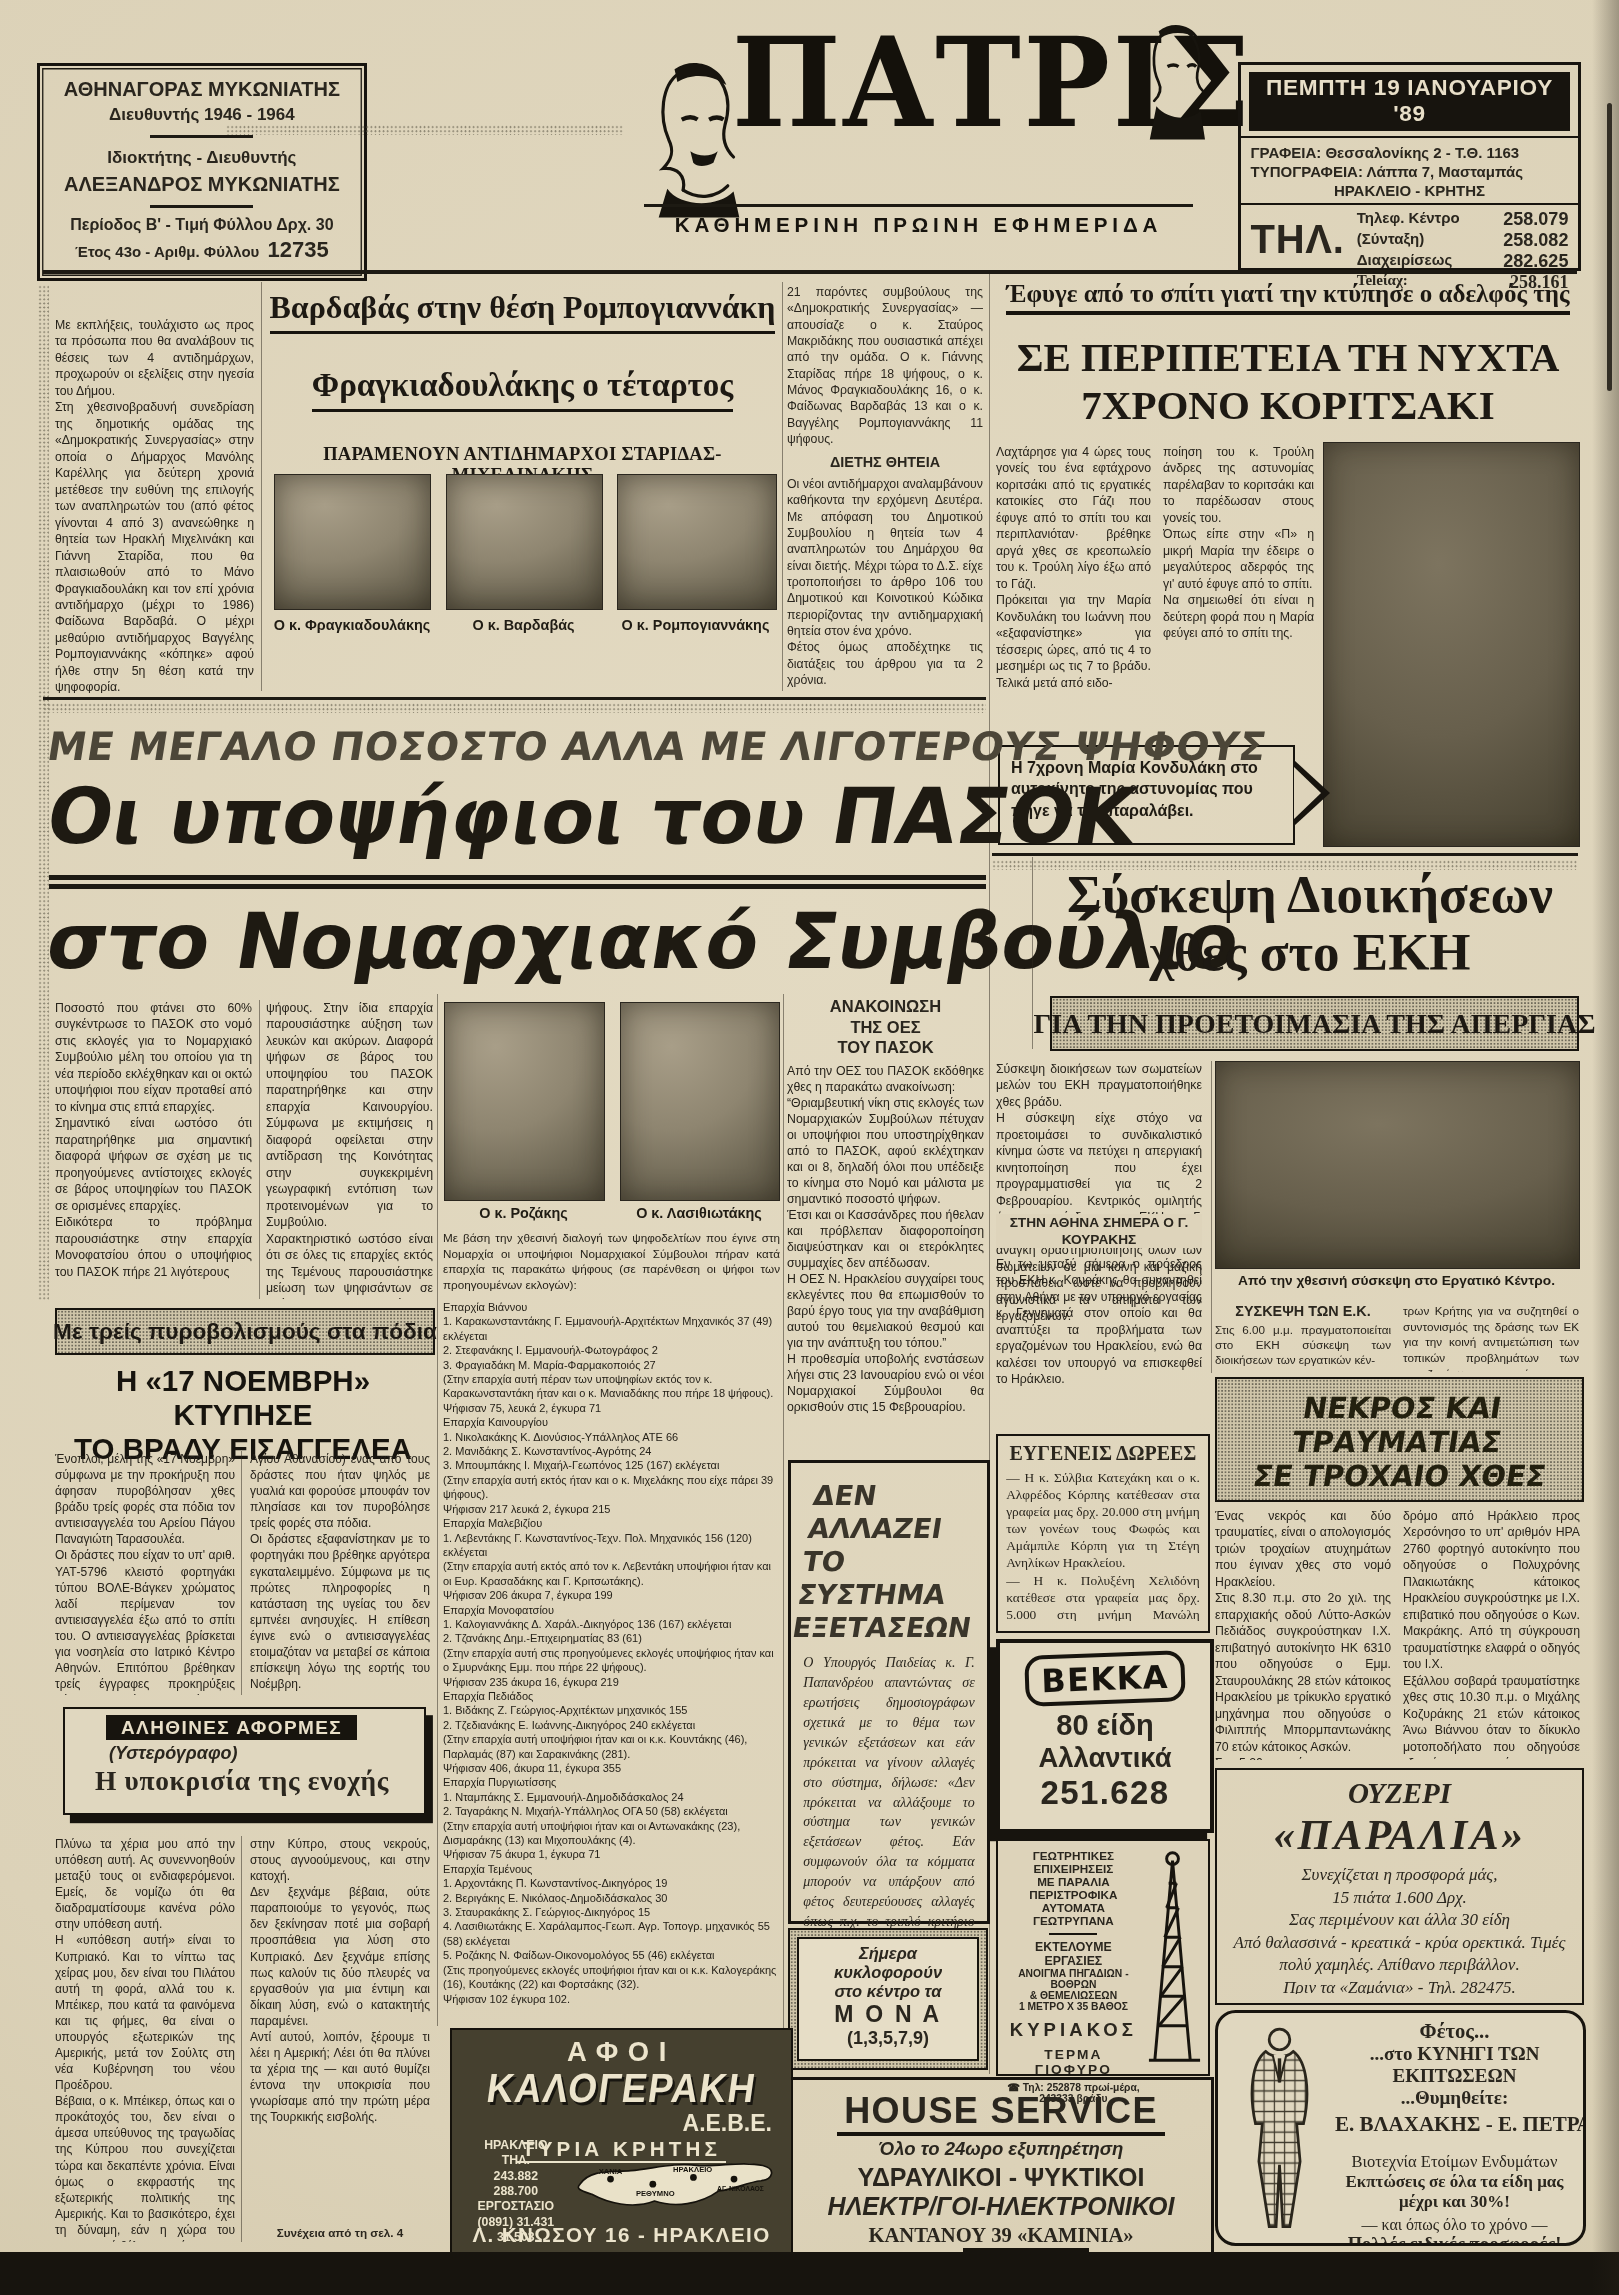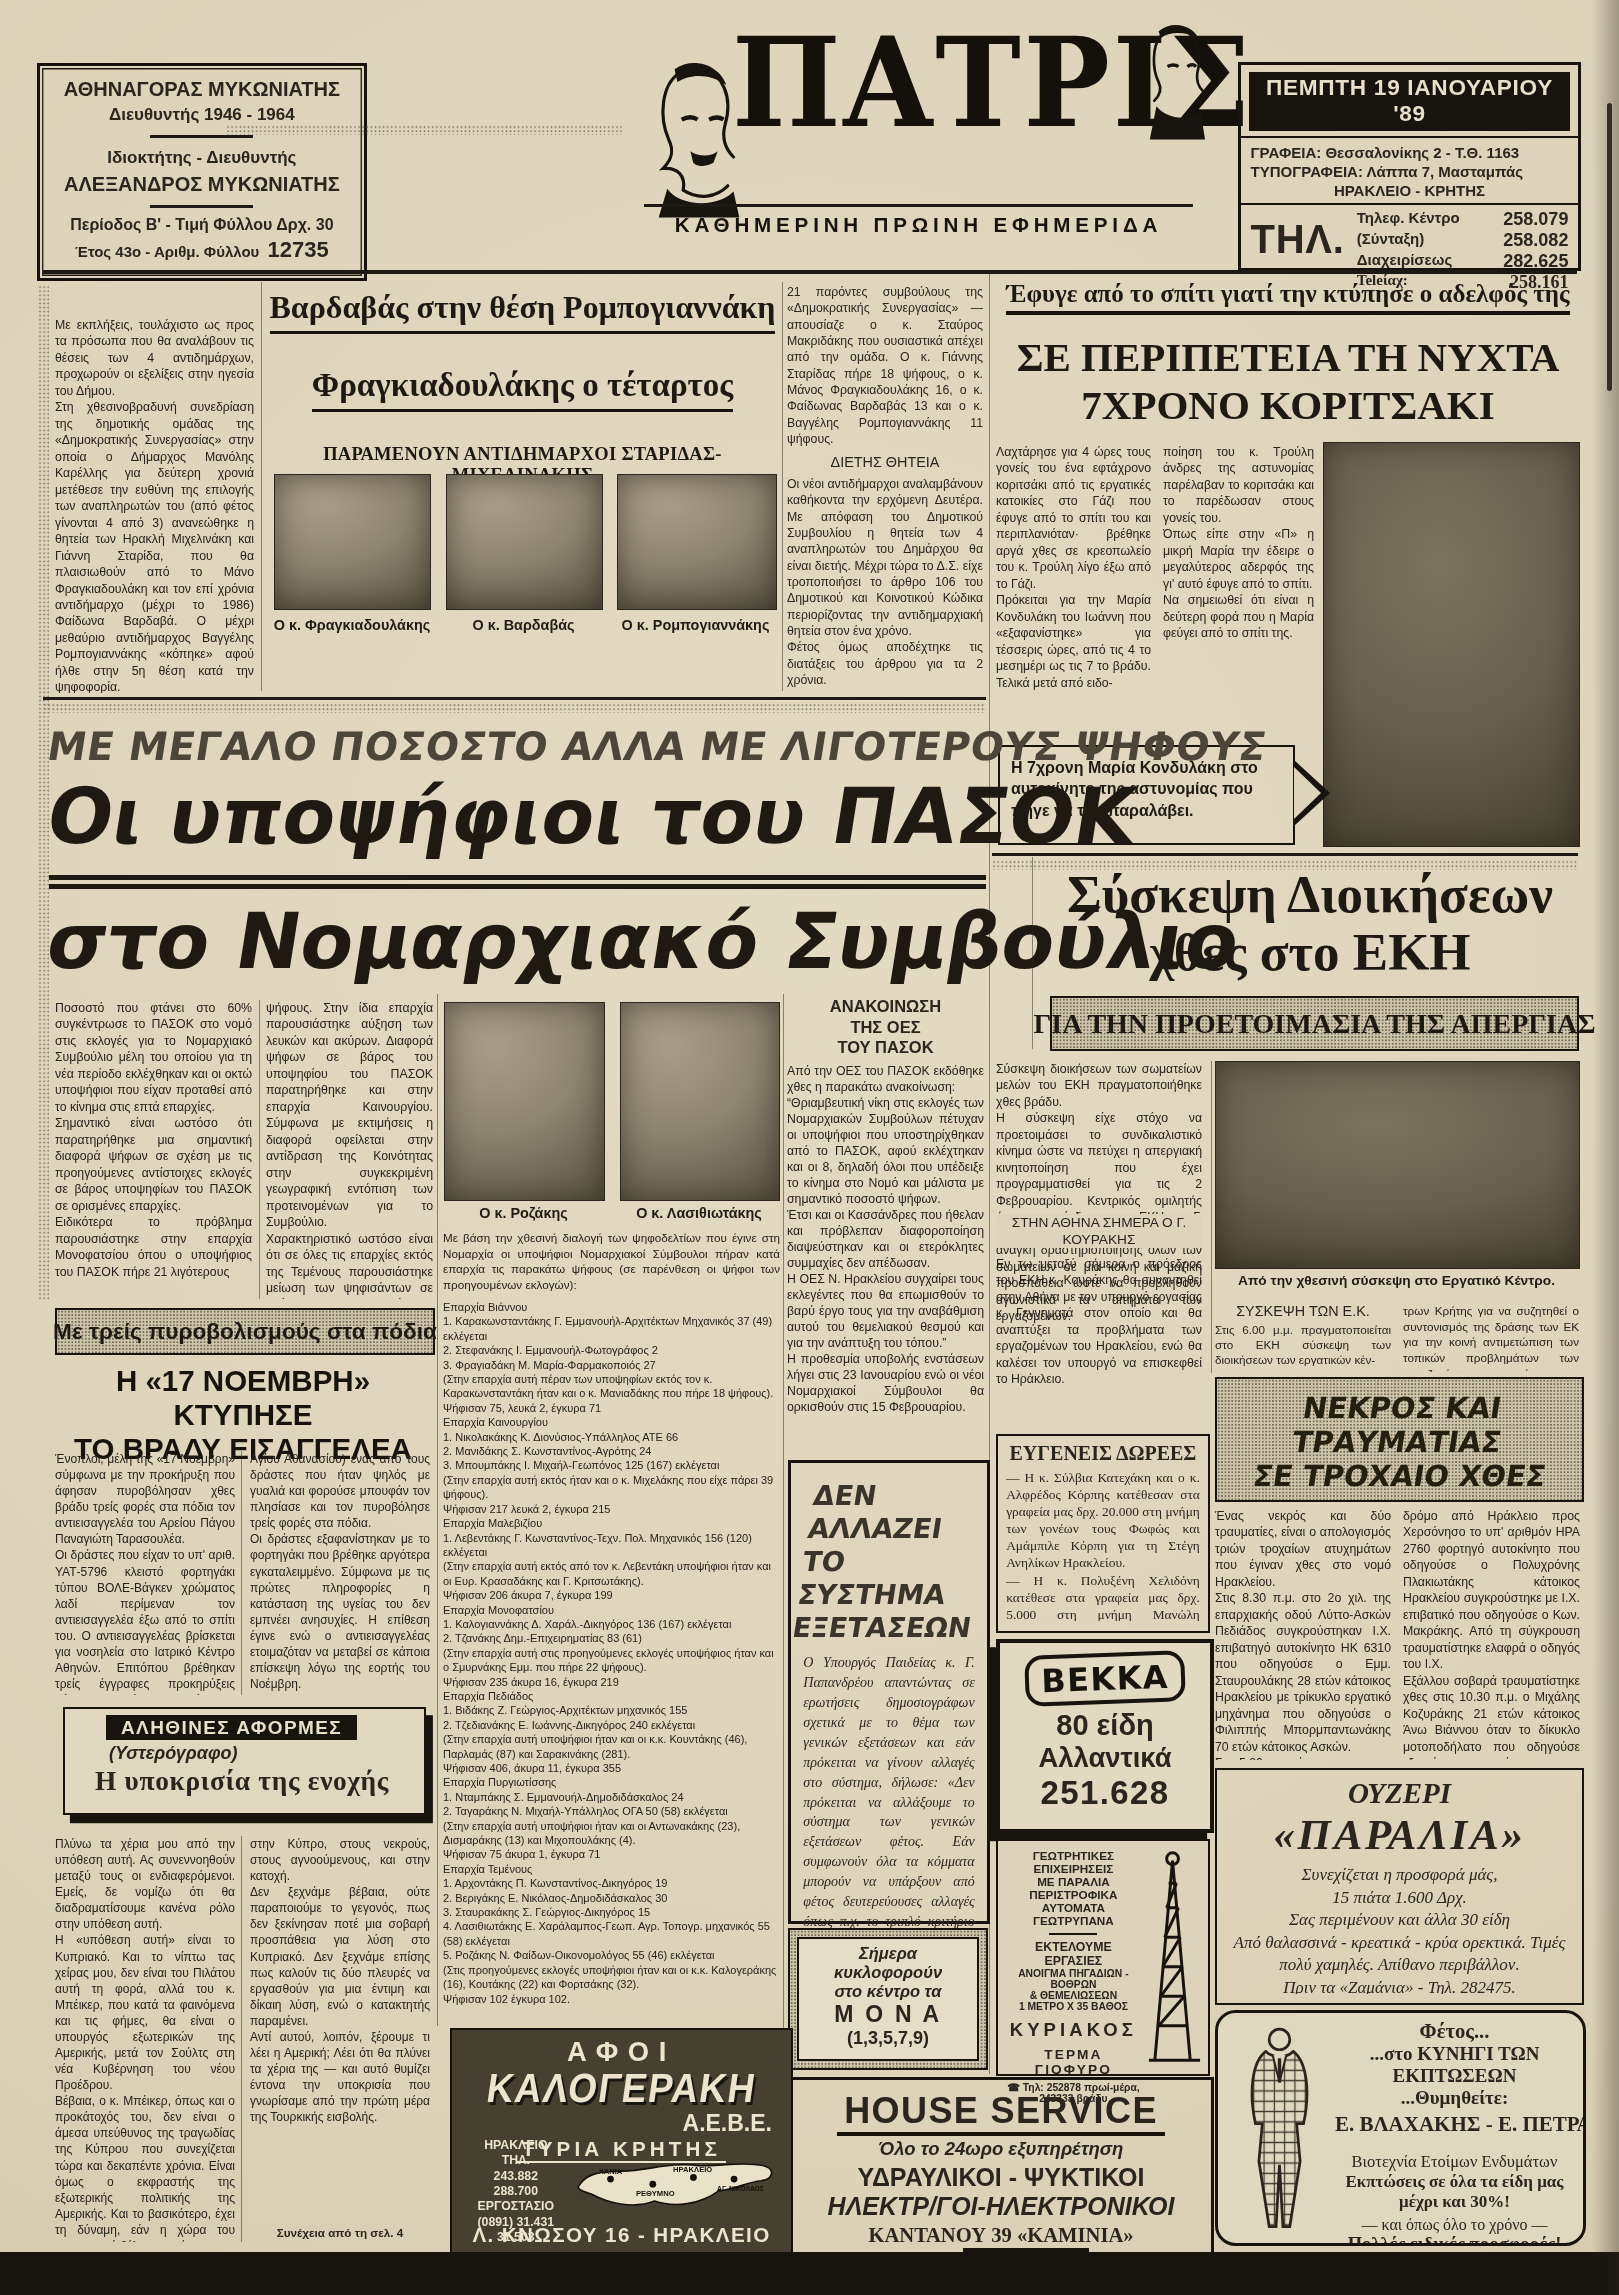--- a/index.html
+++ b/index.html
@@ -18,21 +18,21 @@
   .hr{position:absolute;background:var(--ink);height:2.7px;}
   .vr{position:absolute;width:1.4px;background:rgba(45,40,30,.5);}
   .dots{background-color:#cfc5a9;background-image:radial-gradient(#6f6a5a 0.8px, transparent 1px);background-size:3.4px 3.4px;}
   .strip{position:absolute;background-image:radial-gradient(#77715f 0.8px, transparent 1px);background-size:4.1px 4.1px;opacity:.8;}
   .photo{position:absolute;border:1.4px solid #2b271f;
     background:radial-gradient(120% 95% at 32% 22%, #a89e88 0%, #8e8570 45%, #6f6855 75%, #575140 100%);
     box-shadow:inset 0 0 27.4px rgba(25,20,12,.45);}
   .photo.dark{background:radial-gradient(120% 95% at 45% 30%, #7d745f 0%, #675f4c 45%, #4c4635 78%, #36321f 100%);}
   .cap{position:absolute;font-weight:700;font-size:14.4px;text-align:center;color:#201c14;}
   .box{position:absolute;border:2.7px solid #17140f;}
-  .mini-head{font-weight:400;text-align:center;font-size:14.4px;margin:6.9px 0 5.5px;white-space:normal;}
+  .mini-head{font-weight:700;text-align:center;font-size:14.4px;margin:6.9px 0 5.5px;white-space:normal;}
   .adtxt{font-family:"Liberation Serif",serif;}
   .skew{transform:skewX(-9deg);}
   .sans-black{font-family:"DejaVu Sans",sans-serif;font-weight:700;}
   .edge{position:absolute;background:#17140e;}
 </style>
 </head>
 <body>
 
 <div class="page">
 

